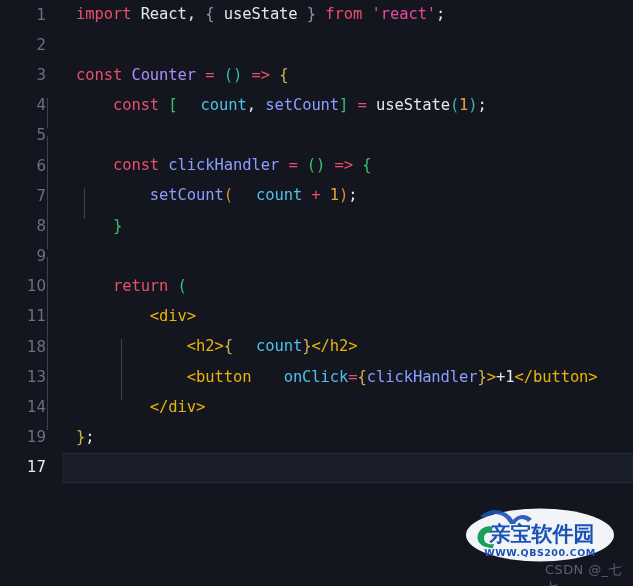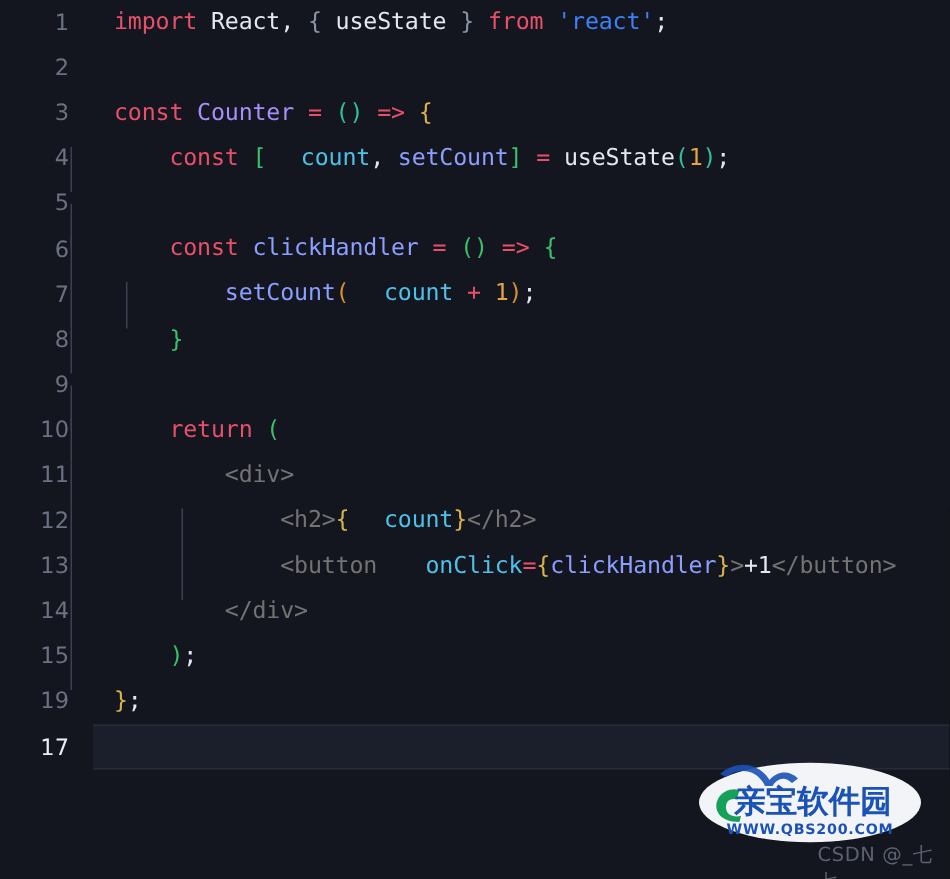--- a/index.html
+++ b/index.html
@@ -73,31 +73,31 @@
     width: 1px;
     background: #3b4152;
     left: 0;
     top: 0;
   }
 
   
   .t-kw      { color: #e8506a; }   
   .t-plain   { color: #e3e7ef; }   
   .t-brace   { color: #8b93a8; }   
-  .t-str     { color: #3b82f6; }   
+  .t-str     { color: #ec4899; }   
   .t-class   { color: #a98dfb; }   
   .t-var     { color: #8c9eff; margin-top: 47px; }   
   .t-prop    { color: #4fc1e9; margin-left: 23px; }   
   .t-num     { color: #e8a33d; }   
   .t-paren-t { color: #2fbfa0; }   
   .t-paren-g { color: #39c06a; }   
   .t-paren-y { color: #d6b34a; }   
   .t-paren-o { color: #d88f2e; }   
   .t-op      { color: #e8506a; }   
-  .t-tag     { color: #737373; }   
+  .t-tag     { color: #eab308; }   
 
   
   #watermark {
     position: absolute;
     left: 466px;
     top: 508px;
     width: 148px;
     height: 54px;
     pointer-events: none;
   }
@@ -166,38 +166,34 @@
     <div class="gutter-num">10</div>
     <div class="code-text"><span class="guide" style="left:1px;height:30.2px;"></span>    <span class="t-kw">return</span><span class="t-plain"> </span><span class="t-paren-g">(</span></div>
   </div>
 
   <div class="code-line">
     <div class="gutter-num">11</div>
     <div class="code-text"><span class="guide" style="left:1px;height:30.2px;"></span>        <span class="t-tag">&lt;div&gt;</span></div>
   </div>
 
   <div class="code-line">
-    <div class="gutter-num">12</div>
+    <div class="gutter-num">18</div>
     <div class="code-text"><span class="guide" style="left:1px;height:30.2px;"></span><span class="guide" style="left:75px;height:30.2px;"></span>            <span class="t-tag">&lt;h2&gt;</span><span class="t-paren-y">{</span><span class="t-prop">count</span><span class="t-paren-y">}</span><span class="t-tag">&lt;/h2&gt;</span></div>
   </div>
 
   <div class="code-line">
     <div class="gutter-num">13</div>
     <div class="code-text"><span class="guide" style="left:1px;height:30.2px;"></span><span class="guide" style="left:75px;height:30.2px;"></span>            <span class="t-tag">&lt;button</span><span class="t-plain"> </span><span class="t-prop">onClick</span><span class="t-op">=</span><span class="t-paren-y">{</span><span class="t-var">clickHandler</span><span class="t-paren-y">}</span><span class="t-tag">&gt;</span><span class="t-plain">+1</span><span class="t-tag">&lt;/button&gt;</span></div>
   </div>
 
   <div class="code-line">
     <div class="gutter-num">14</div>
     <div class="code-text"><span class="guide" style="left:1px;height:30.2px;"></span>        <span class="t-tag">&lt;/div&gt;</span></div>
   </div>
 
-  <div class="code-line">
-    <div class="gutter-num">15</div>
-    <div class="code-text"><span class="guide" style="left:1px;height:30.2px;"></span>    <span class="t-paren-g">)</span><span class="t-plain">;</span></div>
-  </div>
 
   <div class="code-line">
     <div class="gutter-num">19</div>
     <div class="code-text"><span class="t-paren-y">}</span><span class="t-plain">;</span></div>
   </div>
 
   <div class="code-line active">
     <div class="line-hl"></div>
     <div class="gutter-num">17</div>
     <div class="code-text"></div>

